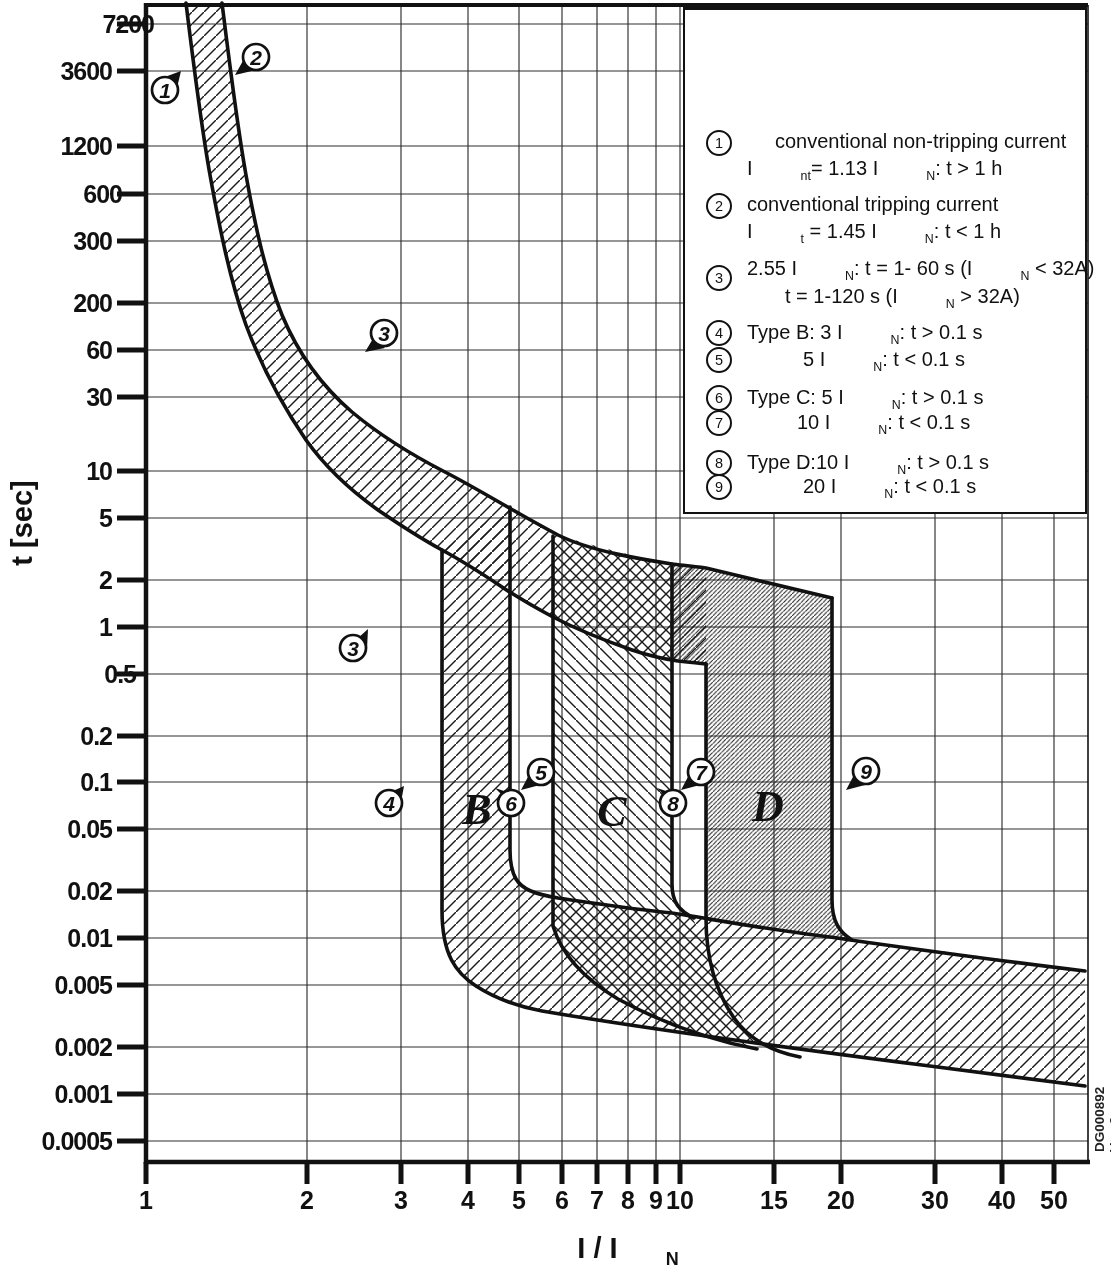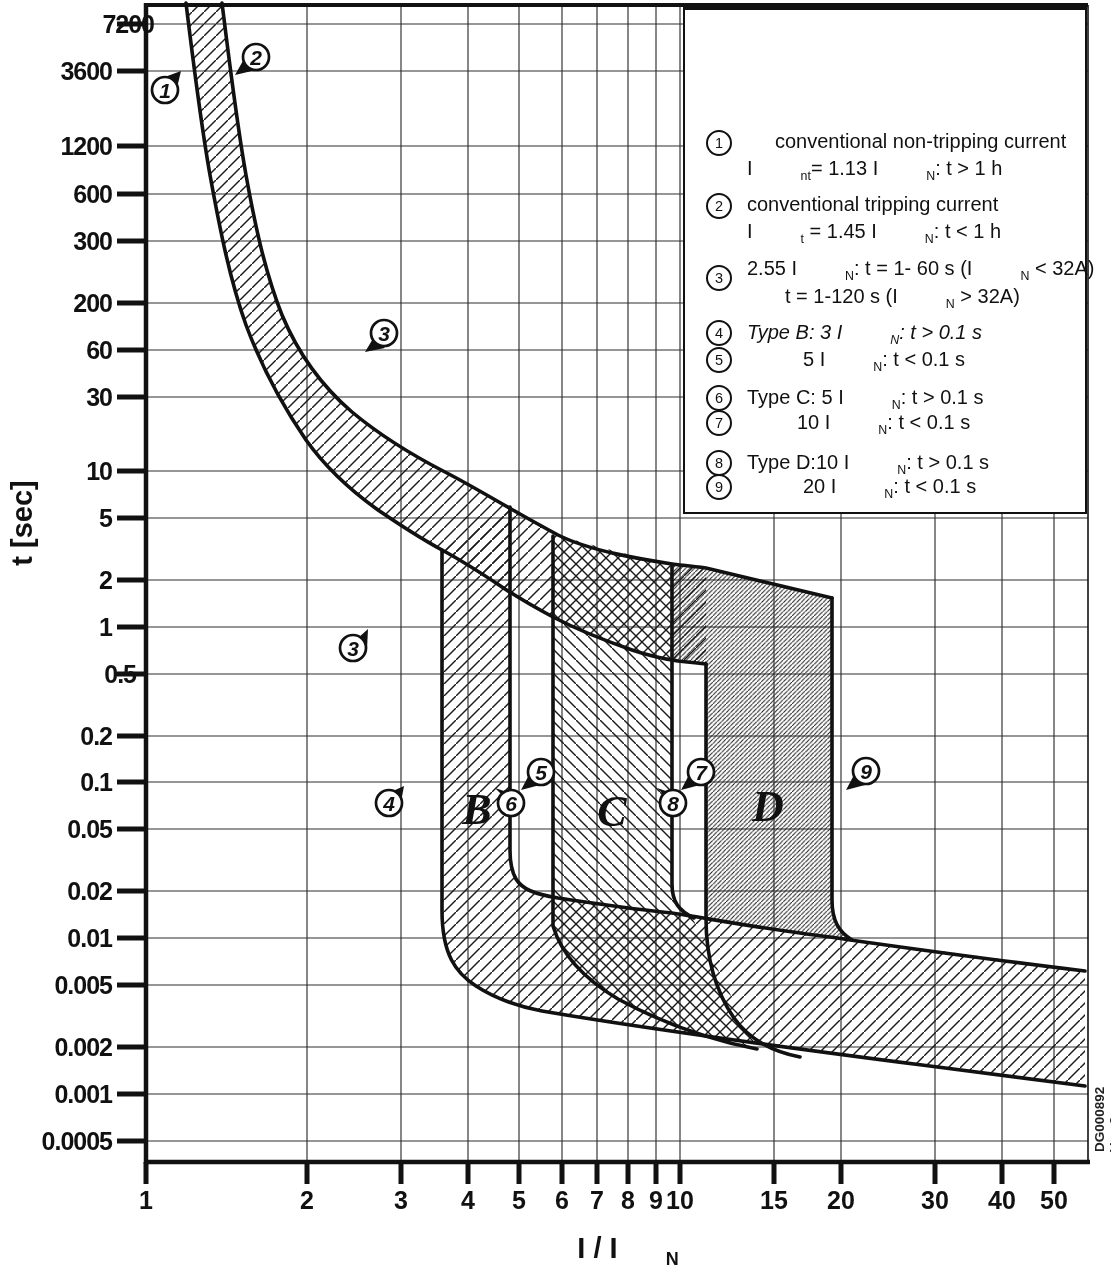--- a/index.html
+++ b/index.html
@@ -199,21 +199,21 @@
           <circle cx="866" cy="771" r="13" fill="#fff" stroke="#111" stroke-width="2.7"></circle>
           <text x="866" y="778.5" text-anchor="middle" font-size="21" font-style="italic" font-weight="bold" font-family="&quot;Liberation Sans&quot;, sans-serif" fill="#111">9</text>
         </g>
       </g>
   </svg>
 
   <div id="ylabs">
       <div class="lab ylab" style="top: 10px; padding-left: 42px;">7200</div>
       <div class="lab ylab" style="top: 57px;">3600</div>
       <div class="lab ylab" style="top: 132px;">1200</div>
-      <div class="lab ylab" style="top: 180px;">600</div>
+      <div class="lab ylab" style="top: 180px; padding-left: 10px;">600</div>
       <div class="lab ylab" style="top: 227px;">300</div>
       <div class="lab ylab" style="top: 289px;">200</div>
       <div class="lab ylab" style="top: 336px;">60</div>
       <div class="lab ylab" style="top: 383px;">30</div>
       <div class="lab ylab" style="top: 457px;">10</div>
       <div class="lab ylab" style="top: 504px;">5</div>
       <div class="lab ylab" style="top: 566px;">2</div>
       <div class="lab ylab" style="top: 613px;">1</div>
       <div class="lab ylab" style="top: 660px; padding-left: 24px;">0.5</div>
       <div class="lab ylab" style="top: 722px;">0.2</div>
@@ -254,21 +254,21 @@
         <div class="lg-num" style="top: 120px;">1</div>
         <div class="lg-line" style="left: 62px; top: 120px; margin-left: 28px;">conventional non-tripping current</div>
         <div class="lg-line" style="left: 62px; top: 147px;">I<sub>nt</sub>= 1.13 I<sub>N</sub>: t &gt; 1 h</div>
         <div class="lg-num" style="top: 183px;">2</div>
         <div class="lg-line" style="left: 62px; top: 183px;">conventional tripping current</div>
         <div class="lg-line" style="left: 62px; top: 210px;">I<sub>t</sub> = 1.45 I<sub>N</sub>: t &lt; 1 h</div>
         <div class="lg-num" style="top: 255px;">3</div>
         <div class="lg-line" style="left: 62px; top: 247px;">2.55 I<sub>N</sub>: t = 1- 60 s (I<sub>N</sub> &lt; 32A)</div>
         <div class="lg-line" style="left: 100px; top: 275px;">t = 1-120 s (I<sub>N</sub> &gt; 32A)</div>
         <div class="lg-num" style="top: 310px;">4</div>
-        <div class="lg-line" style="left: 62px; top: 311px; font-style: italic;">Type B: 3 I<sub>N</sub>: t &gt; 0.1 s</div>
+        <div class="lg-line" style="left: 62px; top: 311px;">Type B: 3 I<sub>N</sub>: t &gt; 0.1 s</div>
         <div class="lg-num" style="top: 337px;">5</div>
         <div class="lg-line" style="left: 118px; top: 338px;">5 I<sub>N</sub>: t &lt; 0.1 s</div>
         <div class="lg-num" style="top: 375px;">6</div>
         <div class="lg-line" style="left: 62px; top: 376px;">Type C: 5 I<sub>N</sub>: t &gt; 0.1 s</div>
         <div class="lg-num" style="top: 400px;">7</div>
         <div class="lg-line" style="left: 112px; top: 401px;">10 I<sub>N</sub>: t &lt; 0.1 s</div>
         <div class="lg-num" style="top: 440px;">8</div>
         <div class="lg-line" style="left: 62px; top: 441px;">Type D:10 I<sub>N</sub>: t &gt; 0.1 s</div>
         <div class="lg-num" style="top: 464px;">9</div>
         <div class="lg-line" style="left: 118px; top: 465px;">20 I<sub>N</sub>: t &lt; 0.1 s</div>

